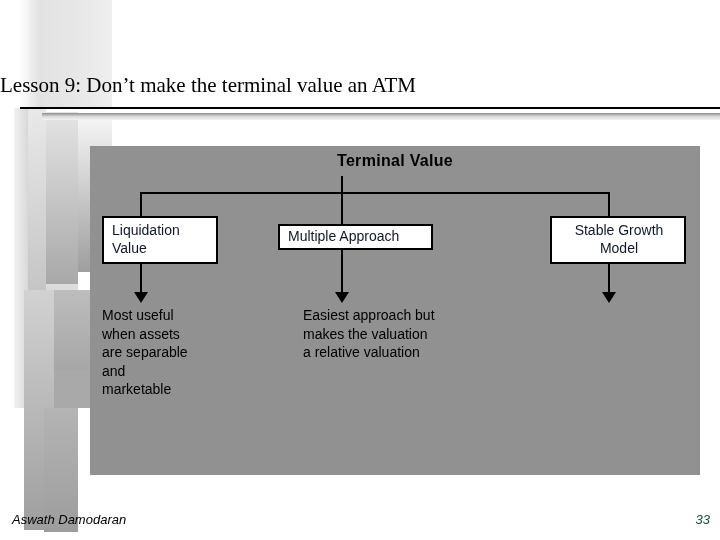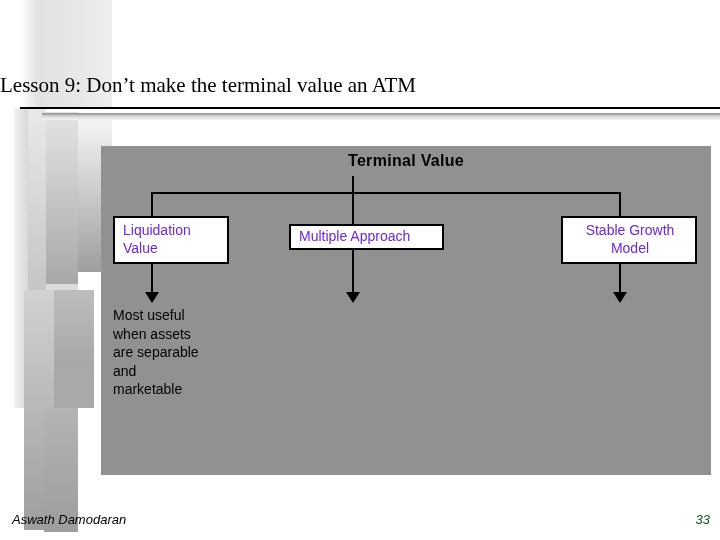--- a/index.html
+++ b/index.html
@@ -81,21 +81,20 @@
     position: absolute;
     left: 42px; top: 113px; width: 678px; height: 7px;
     background: linear-gradient(to bottom, #8d8d8d, #d9d9d9, #f4f4f4);
   }
 
   
   #panel {
     position: absolute;
     left: 90px; top: 146px; width: 610px; height: 329px;
     background: #919191;
-    margin-left: 11px;
   }
 
   .node-title {
     position: absolute;
     left: 0; top: 0; width: 610px;
     text-align: center;
     font-size: 16px;
     font-weight: bold;
     color: #000;
     letter-spacing: 0.3px;
@@ -105,21 +104,21 @@
   .line-v { position: absolute; width: 2px; background: #000; }
   .line-h { position: absolute; height: 2px; background: #000; }
 
   
   .box {
     position: absolute;
     background: #ffffff;
     border: 2px solid #000;
     box-sizing: border-box;
     font-size: 14px;
-    color: #6d28d9;
+    color: #0f172a;
     line-height: 1.25;
     padding: 4px 6px 16px 8px;
     white-space: pre-line;
   }
 
   
   .arrow {
     position: absolute;
     width: 0; height: 0;
     border-left: 7px solid transparent;
@@ -198,17 +197,20 @@
   <div class="arrow" style="left:44px; top:146px;"></div>
   <div class="arrow" style="left:245px; top:146px;"></div>
   <div class="arrow" style="left:512px; top:146px;"></div>
 
   <div class="desc" style="left:12px; top:160px; width:170px;">Most useful
 when assets
 are separable
 and
 marketable</div>
 
+  <div class="desc" style="left:213px; top:160px; width:200px;">Easiest approach but
+makes the valuation
+a relative valuation</div>
 
 </div>
 
 <div id="footer-name">Aswath Damodaran</div>
 <div id="footer-page">33</div>
 
 </body></html>

